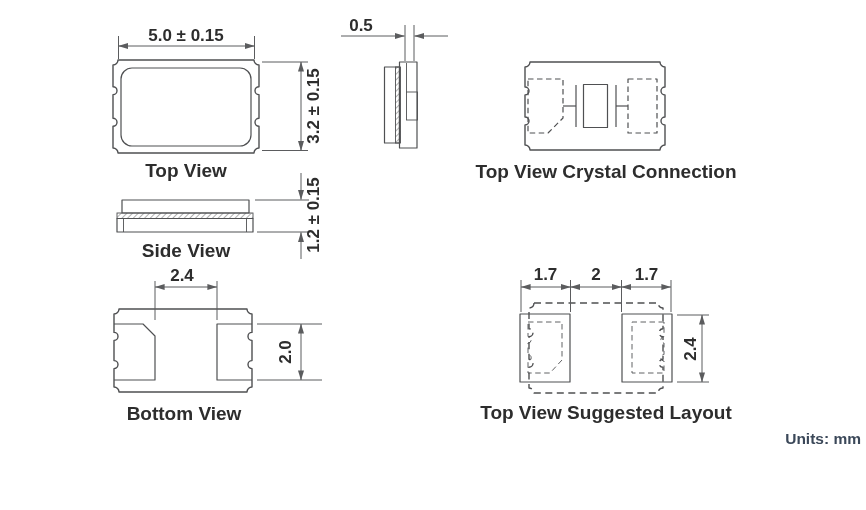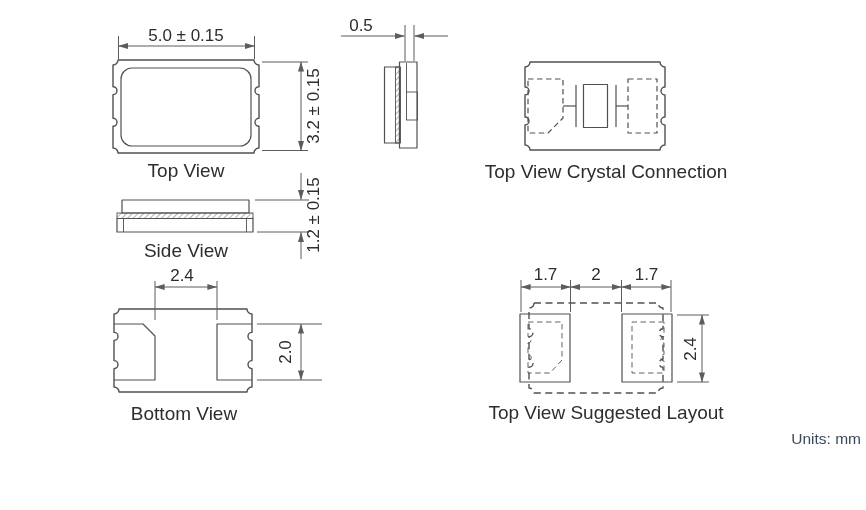--- a/index.html
+++ b/index.html
@@ -1,16 +1,16 @@
 <!DOCTYPE html>
 <html style="--background: #ffffff; --line: #4f5052; --dimension-line: #5b5c5e; --text: #2d2d2d; --units-text: #3b4859;"><head>
 <meta charset="utf-8">
 <style>
   html,body{margin:0;padding:0;background:#fff;}
-  .canvas{width:866px;height:510px;background:var(--background,#fff);position:relative;overflow:hidden;}
+  .canvas{width:866px;height:510px;background:var(--background,#fff);position:relative;overflow:hidden;font-weight:bold;}
   svg{display:block;}
   text{fill:var(--text,#2d2d2d);font-family:"Liberation Sans",sans-serif;}
   .lbl{font-size:19px;}
   .dimtxt{font-size:17px;}
   .units{font-size:15.5px;fill:var(--units-text,#3b4859);}
   .body{stroke:var(--line,#4f5052);stroke-width:1.4;fill:none;stroke-linejoin:round;}
   .b2{stroke:var(--line,#4f5052);stroke-width:1.2;fill:none;stroke-linejoin:round;}
   .thin{stroke:var(--line,#4f5052);stroke-width:.9;fill:none;}
   .dash{stroke-dasharray:7,4.5;}
   .dash2{stroke-dasharray:5.5,3.5;}

